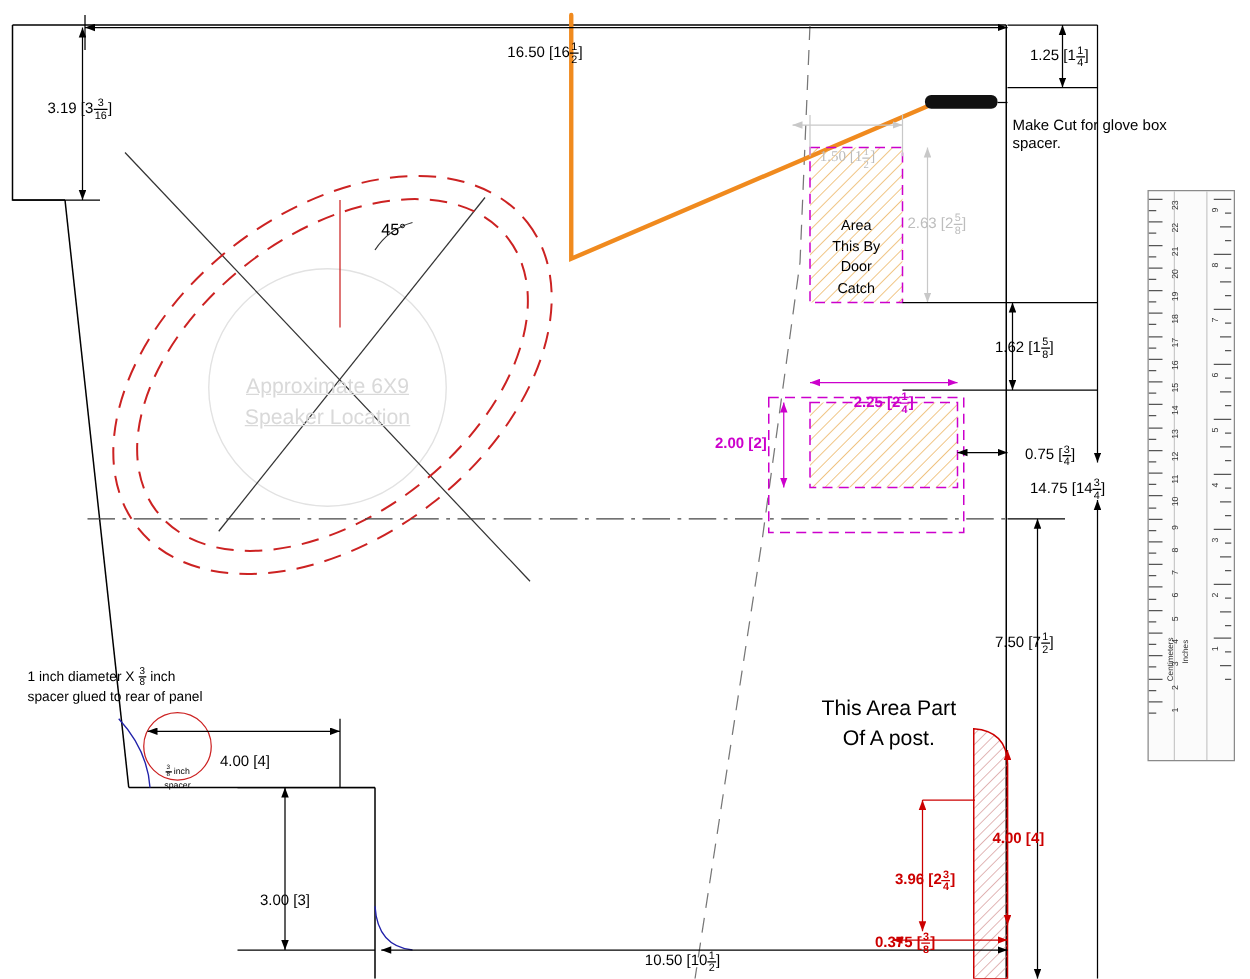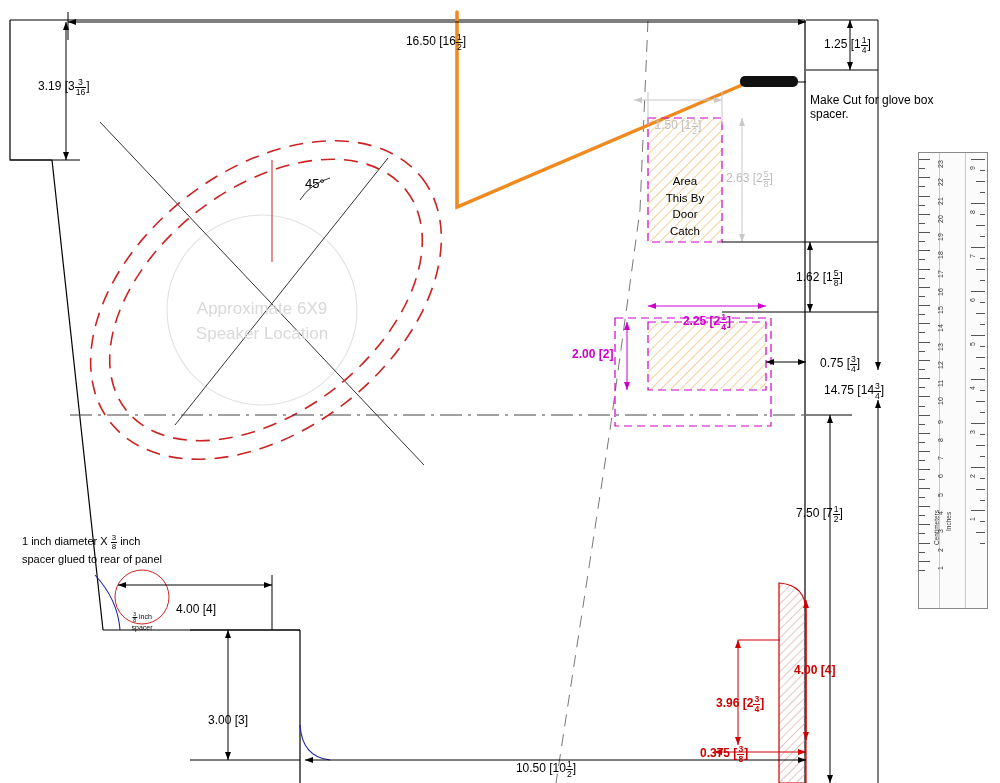--- a/index.html
+++ b/index.html
@@ -235,21 +235,21 @@
   [<span>3</span><span class="fracwrap"><span class="frac"><span class="n">3</span><span class="d">16</span></span></span>]
 </div>
 
 <div class="lbl" style="left:305px;top:177px;font-size:13px;">45°</div>
 
 <div class="lbl" style="left:810px;top:94px;font-size:12px;">
   <div>Make Cut for glove box</div>
   <div>spacer.</div>
 </div>
 
-<div class="lbl c gray" style="left:678px;top:92px;">
+<div class="lbl c gray" style="left:678px;top:92px;font-family:Liberation Serif, serif;">
   <span>1.50</span>
   [<span>1</span><span class="fracwrap"><span class="frac"><span class="n">1</span><span class="d">2</span></span></span>]
 </div>
 
 <div class="lbl gray" style="left:726px;top:170px;">
   <span>2.63</span>
   [<span>2</span><span class="fracwrap"><span class="frac"><span class="n">5</span><span class="d">8</span></span></span>]
 </div>
 
 <div class="lbl c" style="left:685px;top:148px;font-size:11.5px;line-height:1.45;">
@@ -283,21 +283,21 @@
   <span>14.75</span>
   [<span>14</span><span class="fracwrap"><span class="frac"><span class="n">3</span><span class="d">4</span></span></span>]
 </div>
 
 
 <div class="lbl" style="left:796px;top:505px;">
   <span>7.50</span>
   [<span>7</span><span class="fracwrap"><span class="frac"><span class="n">1</span><span class="d">2</span></span></span>]
 </div>
 
-<div class="lbl c speakertxt" style="left:262px;top:272px;line-height:1.45;">
+<div class="lbl c speakertxt" style="left:262px;top:272px;line-height:1.45;text-decoration:underline;">
   <div>Approximate 6X9</div>
   <div>Speaker Location</div>
 </div>
 
 
 <div class="lbl" style="left:22px;top:533px;font-size:11px;line-height:1.5;">
   <div><span>1 inch diameter X</span>
     <span class="fracwrap"><span class="frac"><span class="n">3</span><span class="d">8</span></span></span><span> inch</span></div>
   <div>spacer glued to rear of panel</div>
 </div>
@@ -305,20 +305,24 @@
 <div class="lbl c tiny" style="left:142px;top:587px;line-height:1.5;">
   <div><span class="fracwrap"><span class="frac"><span class="n">3</span><span class="d">8</span></span></span><span> inch</span></div>
   <div>spacer</div>
 </div>
 
 <div class="lbl c" style="left:196px;top:578px;">
   <span>4.00</span>
   [<span>4</span>]
 </div>
 
+<div class="lbl c big" style="left:711px;top:530px;line-height:1.4;">
+  <div>This Area Part</div>
+  <div>Of A post.</div>
+</div>
 
 <div class="lbl c" style="left:228px;top:689px;">
   <span>3.00</span>
   [<span>3</span>]
 </div>
 
 <div class="lbl c" style="left:546px;top:735px;">
   <span>10.50</span>
   [<span>10</span><span class="fracwrap"><span class="frac"><span class="n">1</span><span class="d">2</span></span></span>]
 </div>

